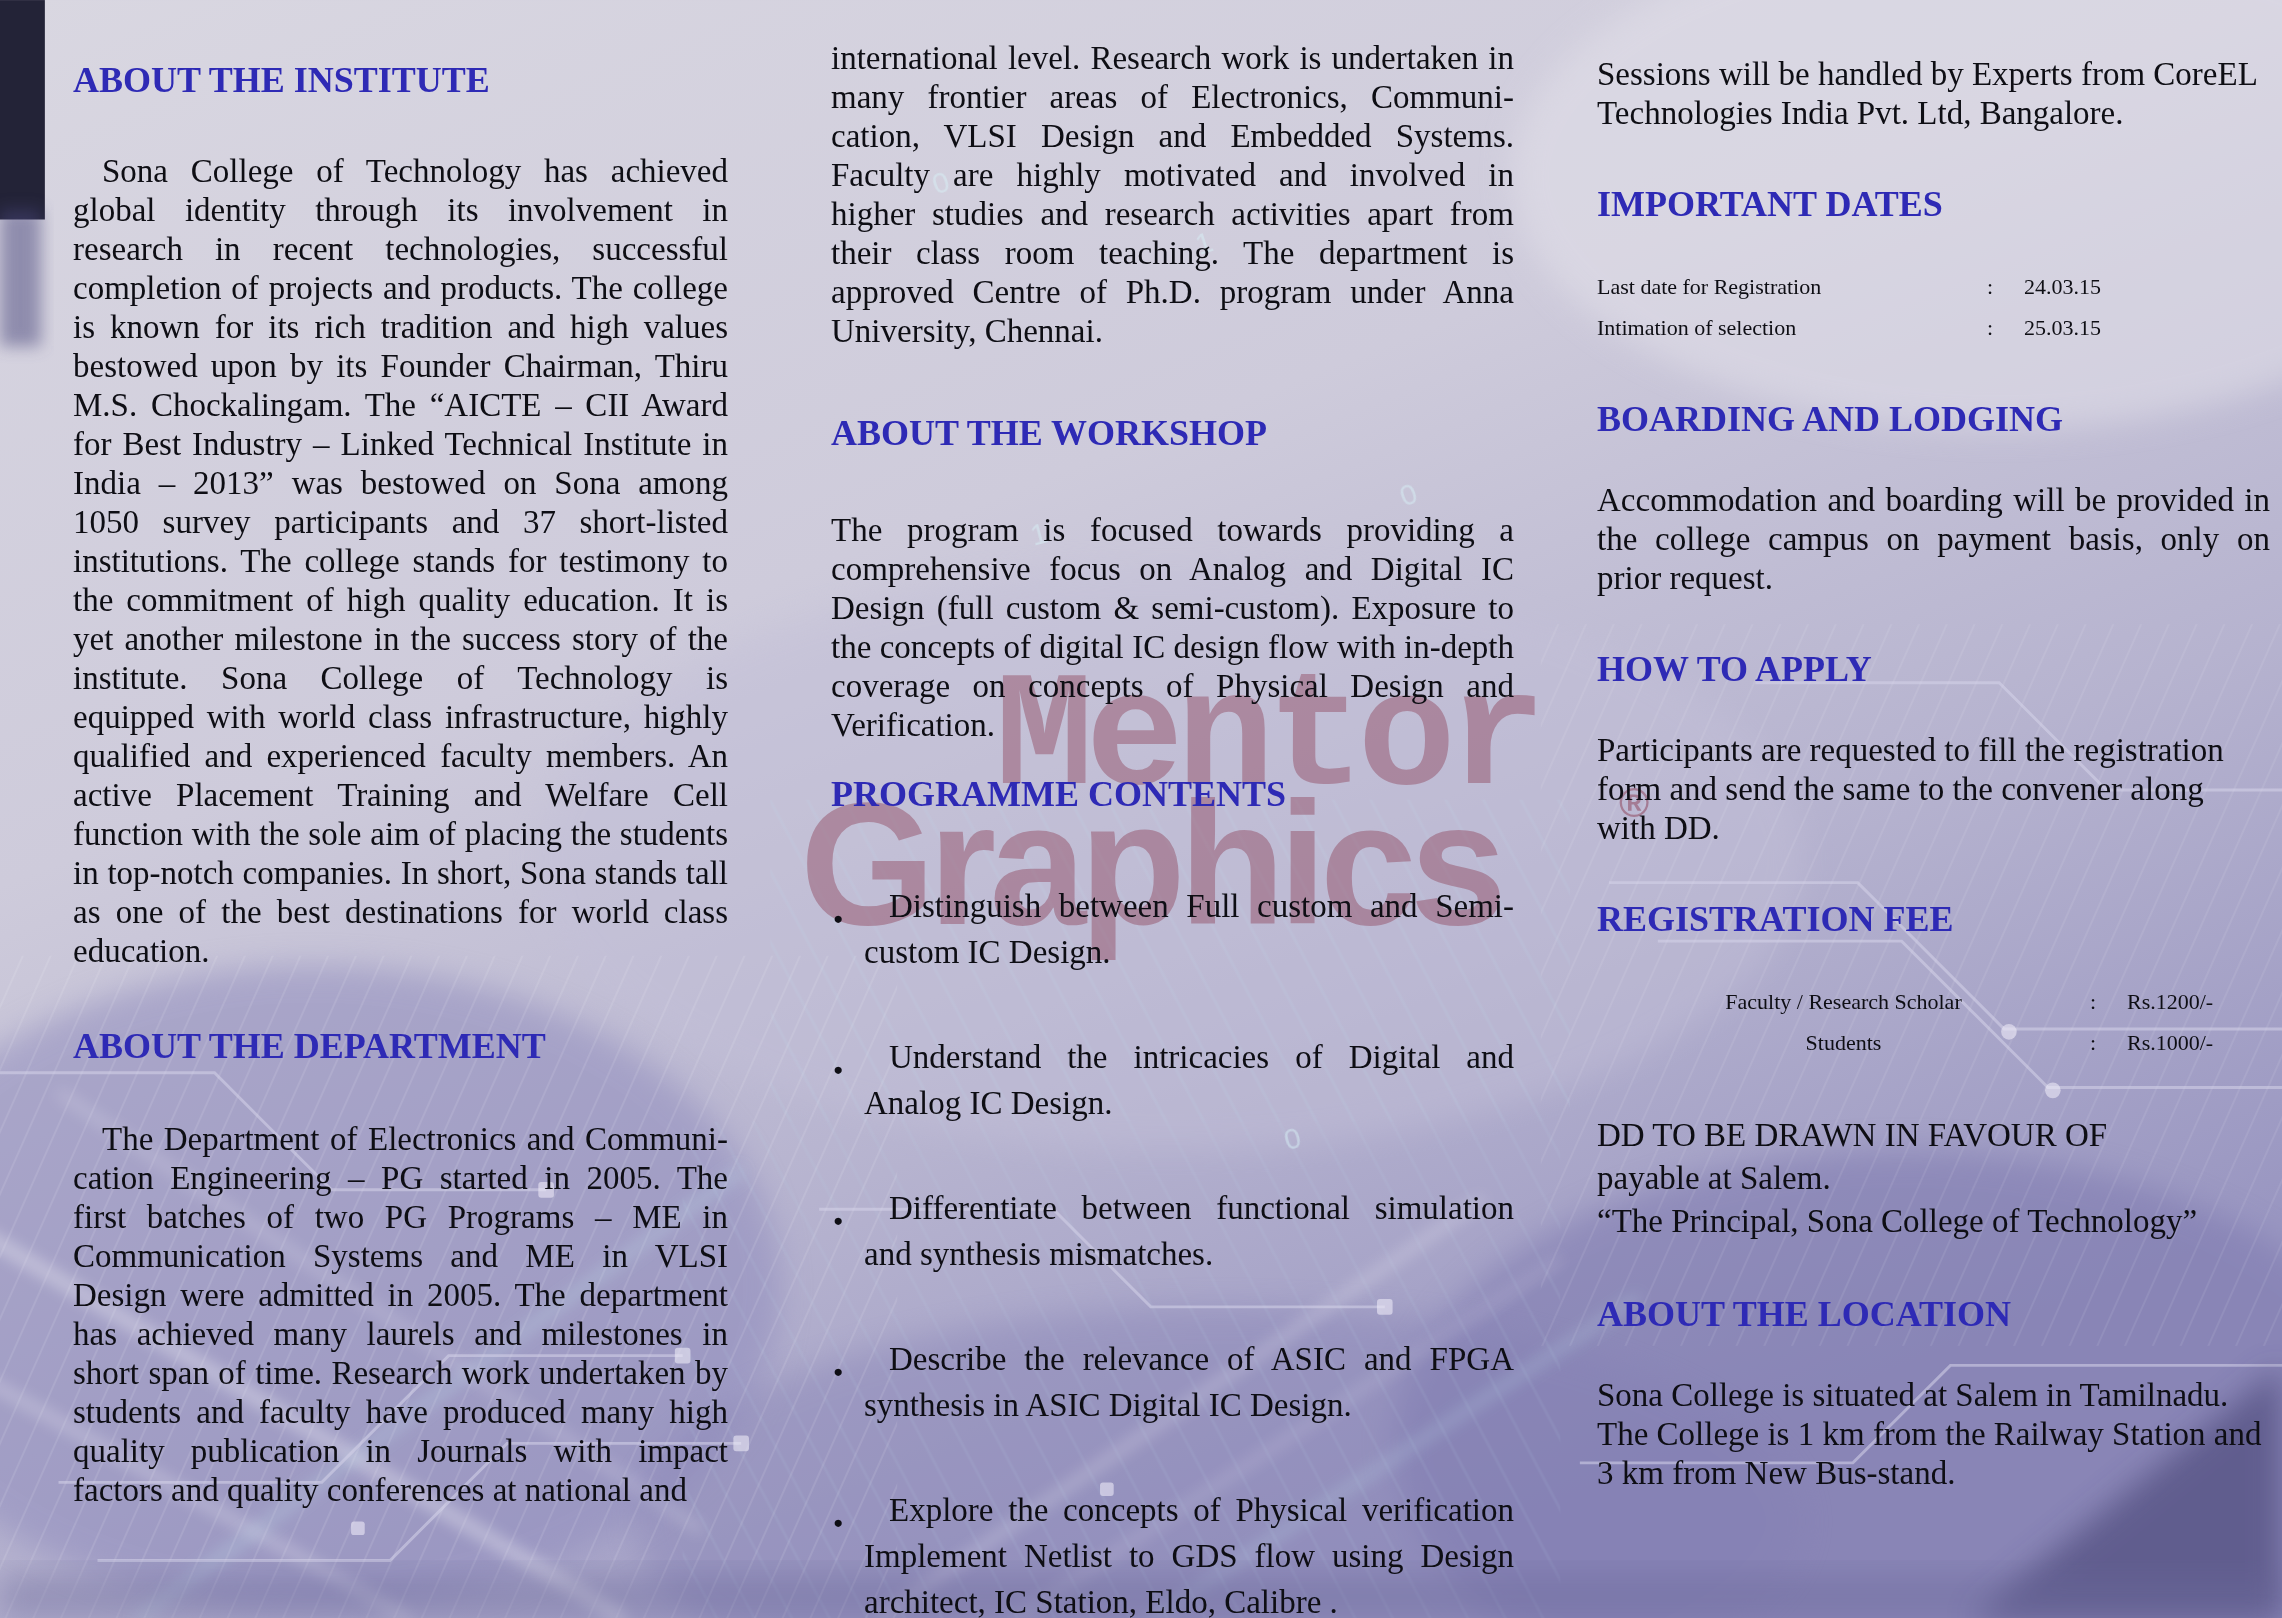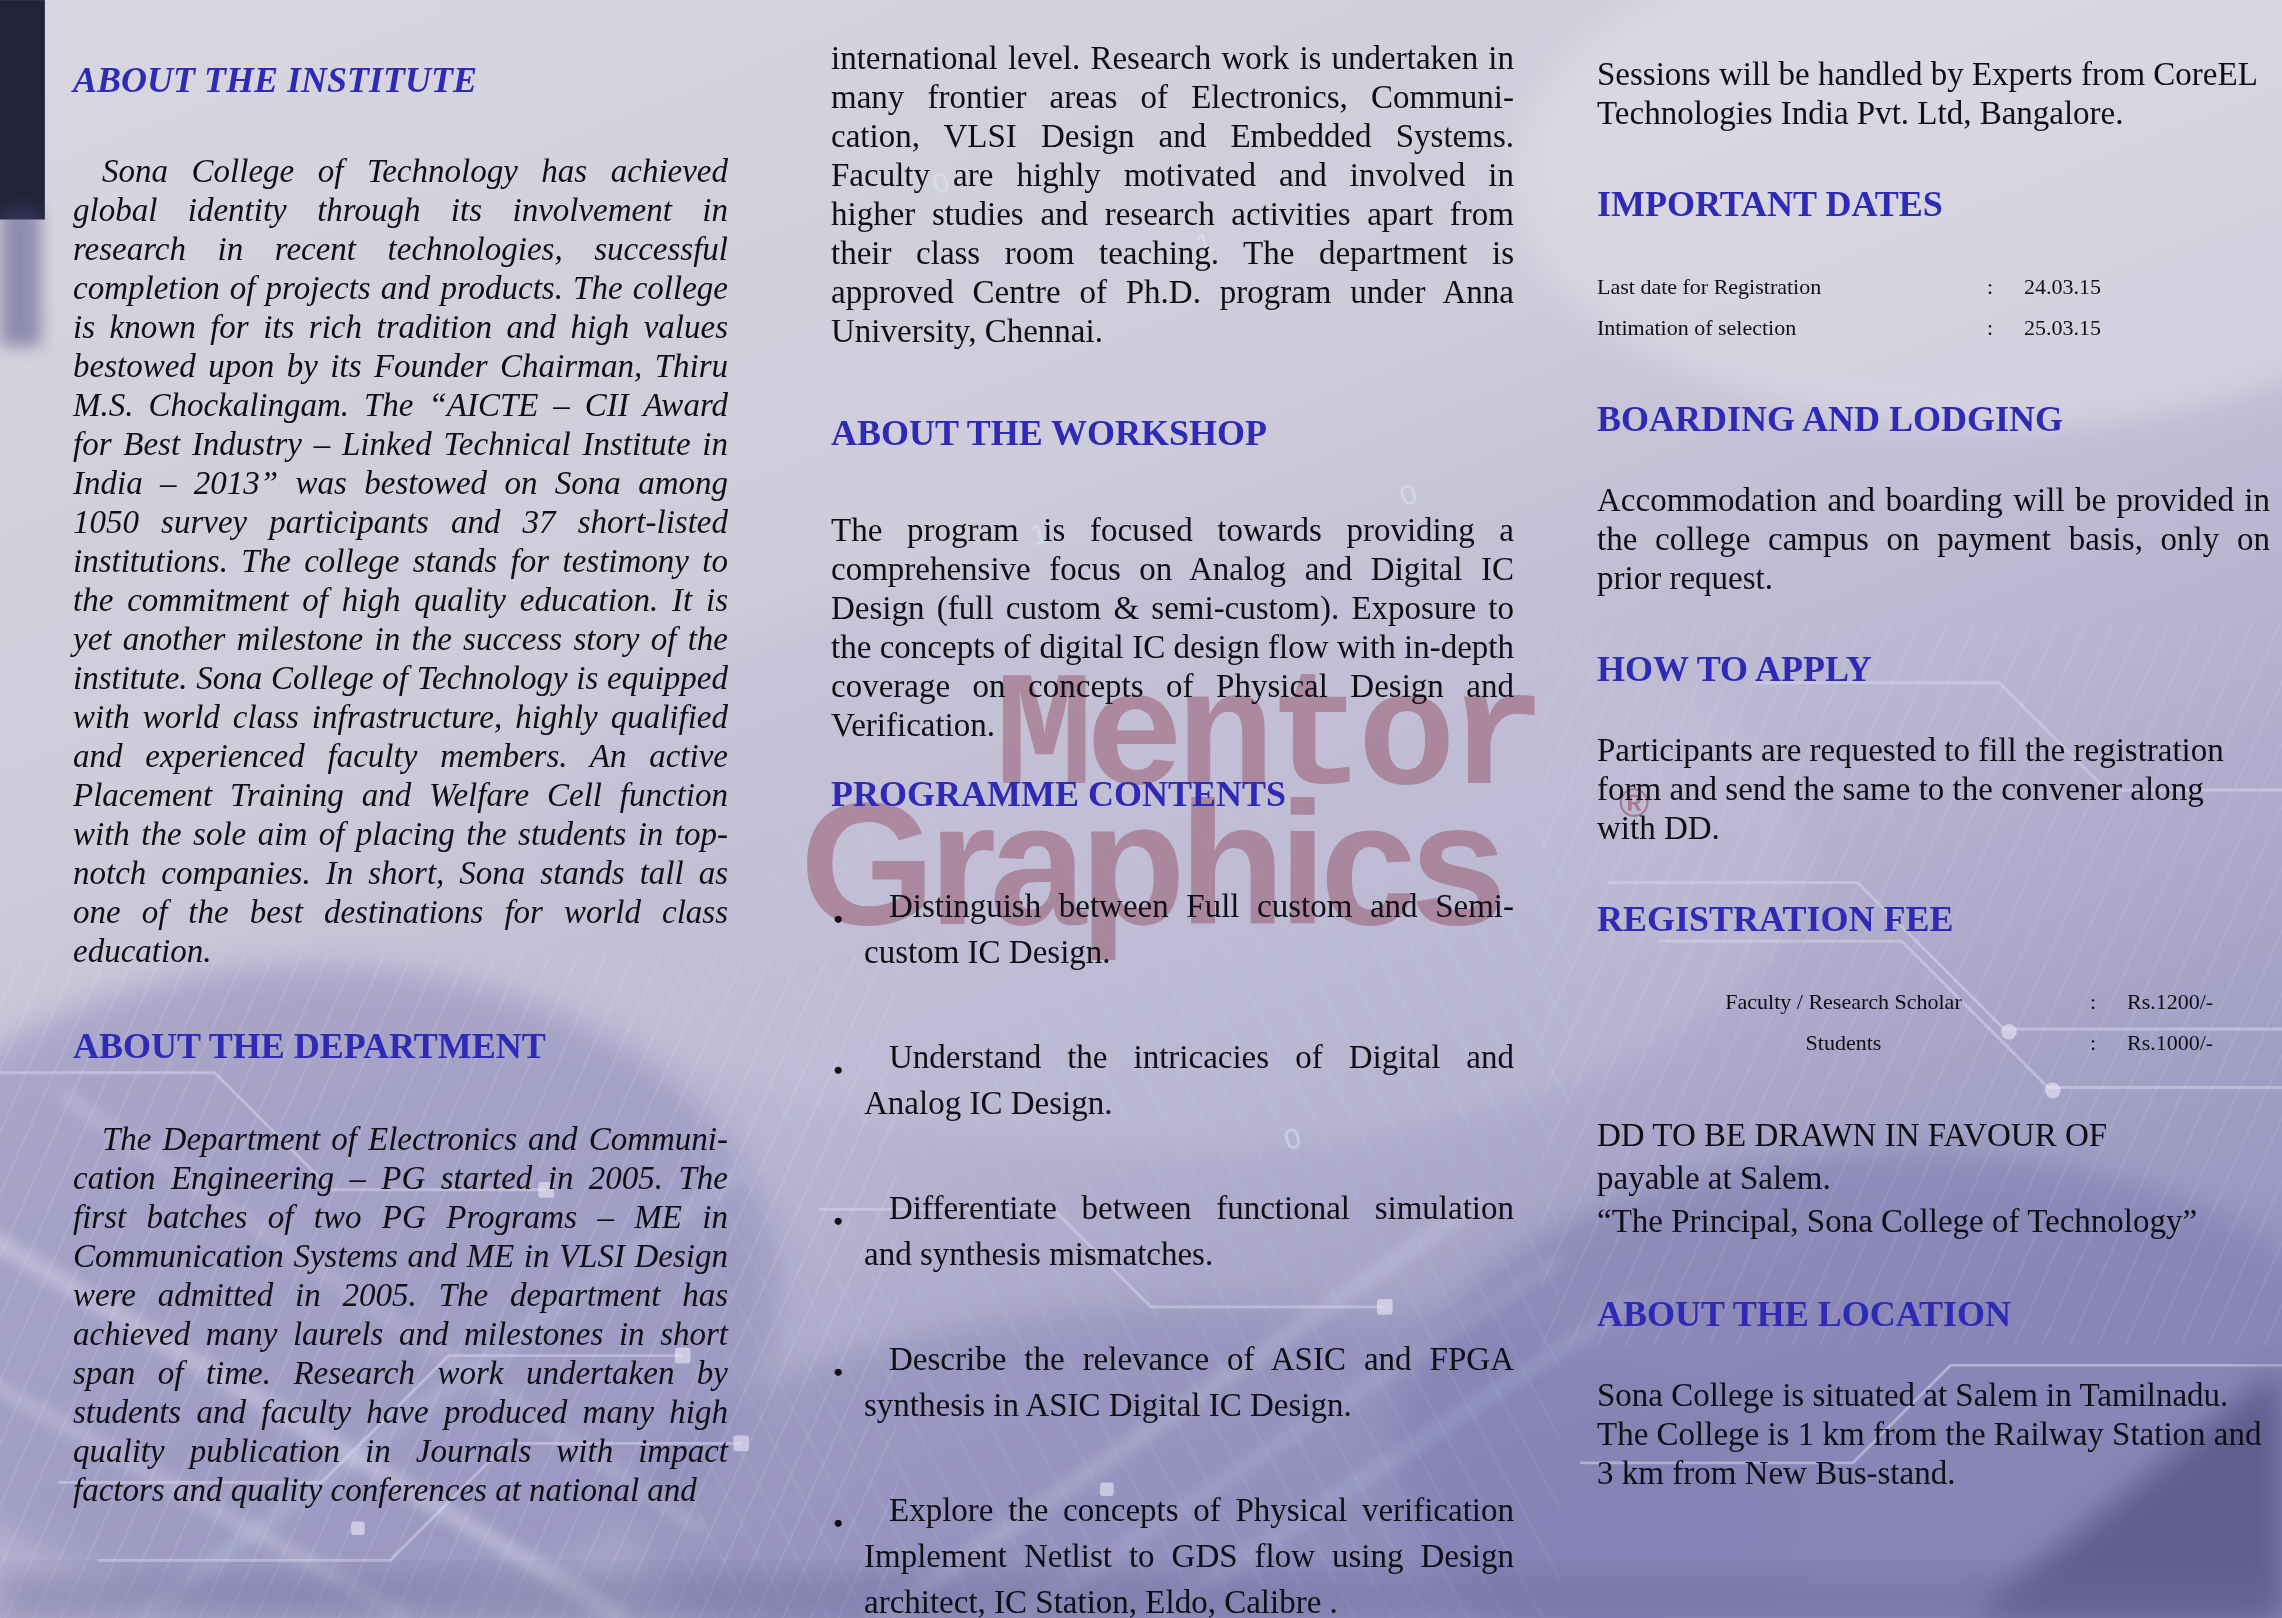--- a/index.html
+++ b/index.html
@@ -15,23 +15,23 @@
   #wm2{left:800px;top:763px;font-size:174px;letter-spacing:-6.8px;}
   #wmr{left:1619px;top:780px;font-size:41px;opacity:0.5;}
   
   .col{position:absolute;z-index:2;}
   #col1{left:73px;top:60px;width:655px;}
   #col2{left:831px;top:39px;width:683px;}
   #col3{left:1597px;top:55px;width:673px;}
   .head{font-size:36px;line-height:41px;font-weight:bold;color:#2e2ab5;margin:0;}
   p.body{font-size:33px;line-height:39px;margin:0;}
   .just{text-align:justify;}
-  .indent{text-indent:29px;font-style:italic;}
-  
-  #col1 .head1{margin-bottom:51px;font-style:italic;}
+  .indent{text-indent:29px;}
+  
+  #col1 .head1{margin-bottom:51px;}
   #col1 .p1{margin-bottom:55px;}
   #col1 .head2{margin-bottom:53px;}
   
   #col2 .p1{margin-bottom:62px;}
   #col2 .head1{margin-bottom:57px;}
   #col2 .p2{margin-bottom:29px;}
   #col2 .head2{margin-bottom:68px;}
   .bullet{position:relative;padding-left:33px;text-indent:25px;font-size:33px;line-height:46px;
           text-align:justify;margin-bottom:59px;}
   .bullet .dot{position:absolute;left:2px;top:12.7px;font-size:16.6px;text-indent:0;}

